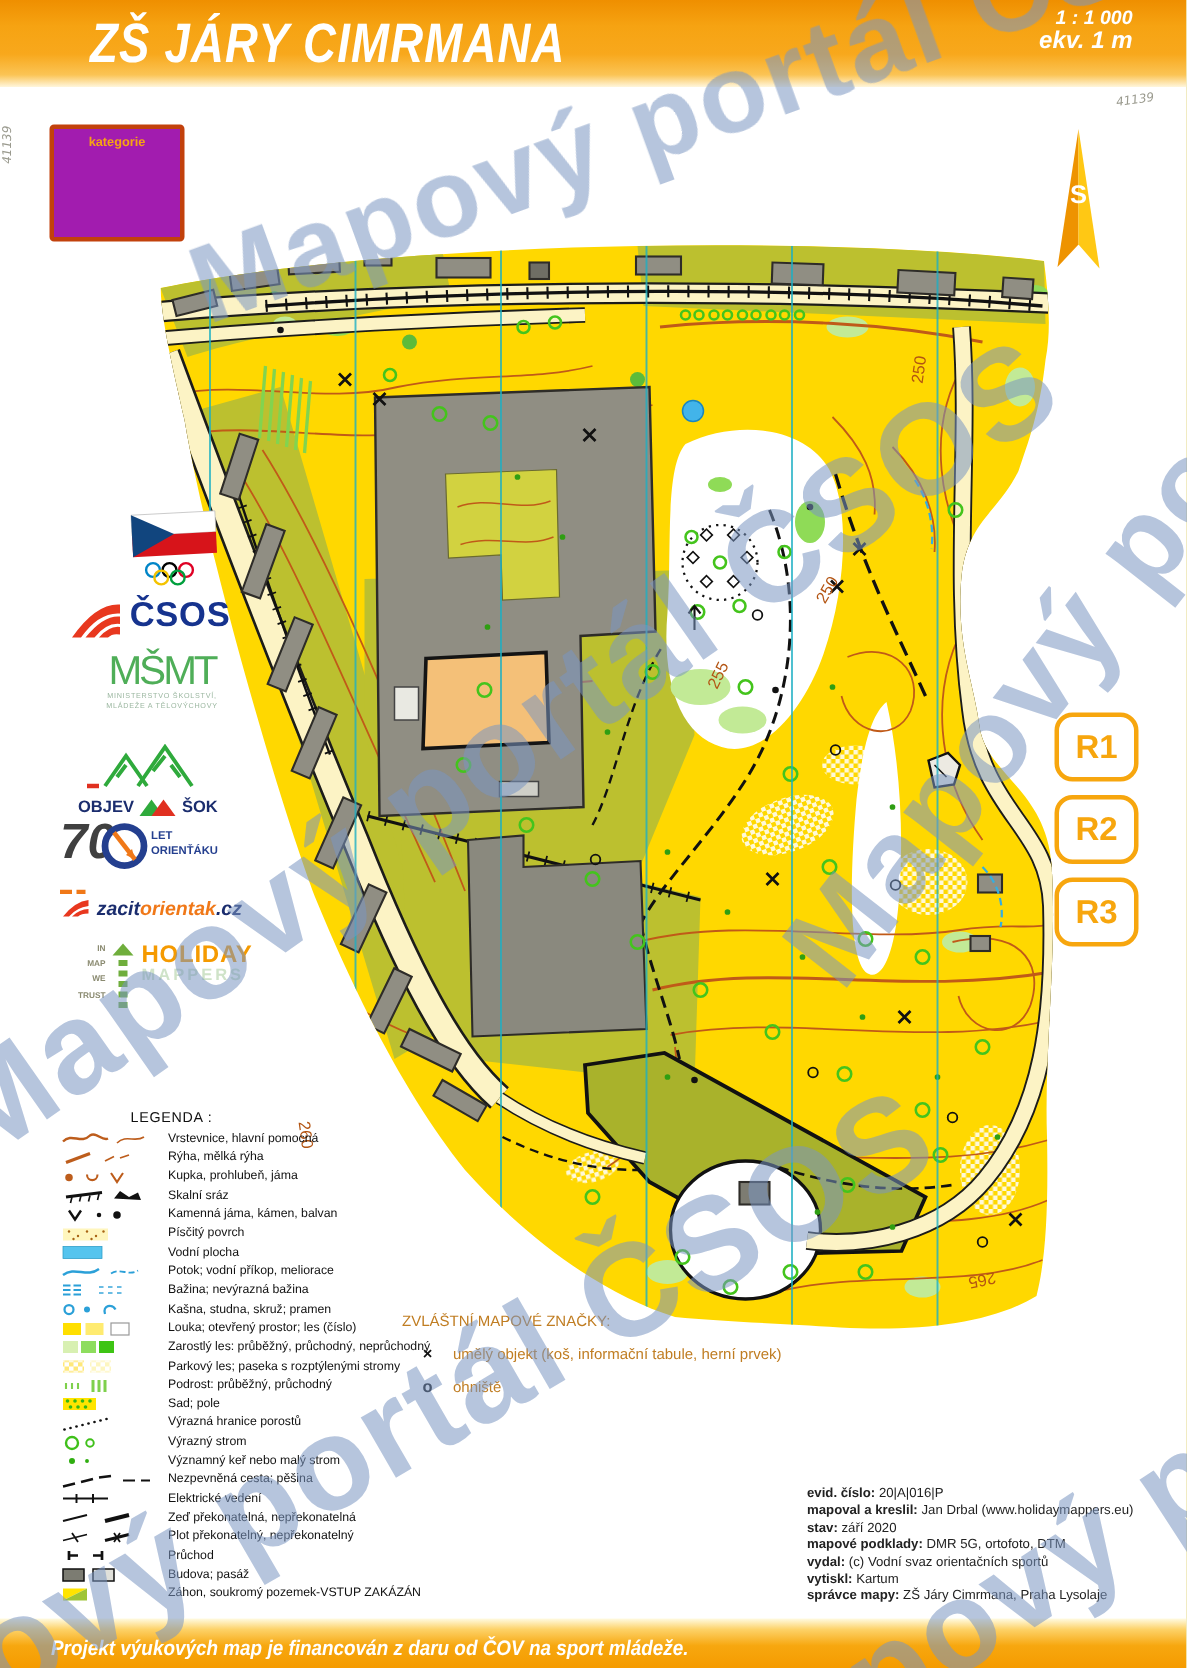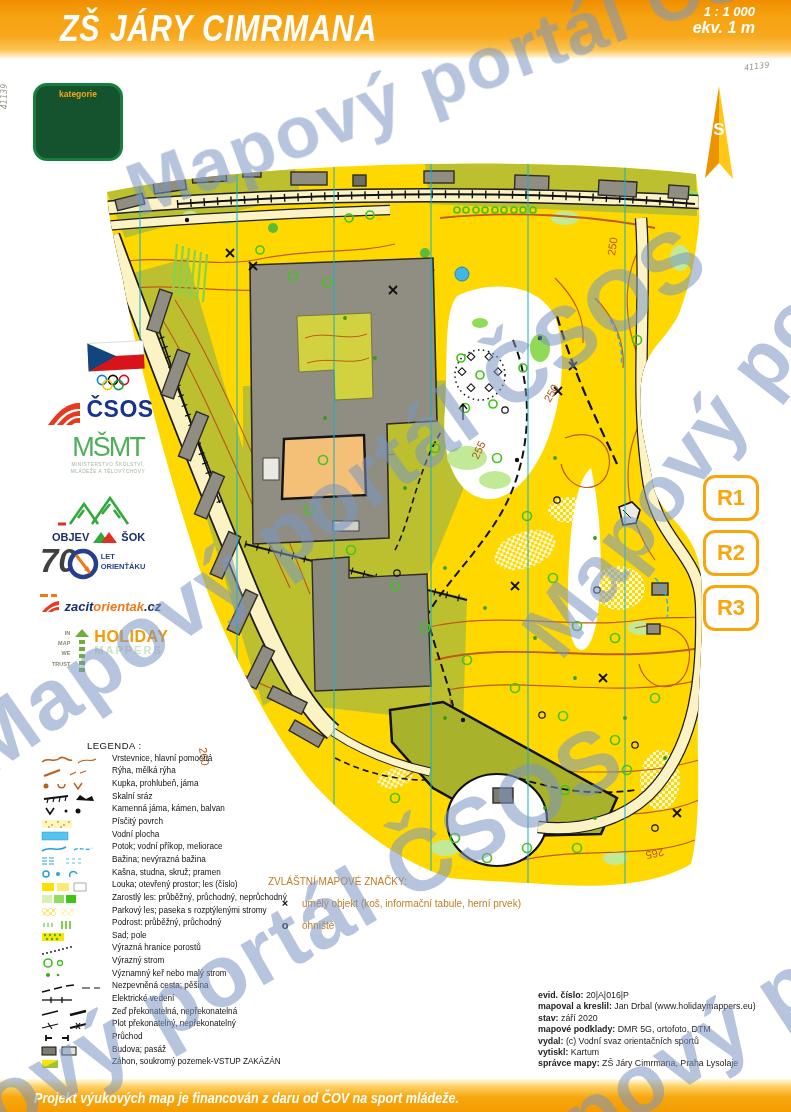--- a/index.html
+++ b/index.html
@@ -11,22 +11,22 @@
   .hdr-title{position:absolute;left:60px;top:8px;color:#fff;font-size:37px;font-weight:bold;
        font-style:italic;letter-spacing:1px;transform:scaleX(.82);transform-origin:0 0;white-space:nowrap;}
   .hdr-scale{position:absolute;right:36px;top:4px;text-align:right;color:#fff;font-weight:bold;font-style:italic;}
   .hdr-scale .l1{font-size:13px;} .hdr-scale .l2{font-size:16px;}
   
   .ftr{position:absolute;left:0;top:1079px;width:791px;height:33px;
        background:linear-gradient(180deg,#fffbe2 0%,#fdd268 22%,#f7a70f 55%,#f59b00 100%);}
   .ftr-text{position:absolute;left:34px;top:11px;color:#fff;font-size:14px;font-weight:bold;
        font-style:italic;transform:scaleX(.9);transform-origin:0 0;white-space:nowrap;}
   
-  .catbox{position:absolute;left:33px;top:83px;width:84px;height:72px;border:3px solid #15803d;
-       border-radius:14px;background:#14532d;}
+  .catbox{position:absolute;left:33px;top:83px;width:84px;height:72px;border:3px solid #c2410c;
+       border-radius:3px;background:#a21caf;}
   .catbox .lbl{position:absolute;left:0;right:0;top:3px;text-align:center;color:#f6a512;
        font-size:8.5px;font-weight:bold;}
   
   .rbox{position:absolute;left:703px;width:50px;height:40px;border:3.5px solid #f7a60e;border-radius:12px;
        display:flex;align-items:center;justify-content:center;color:#f7a60e;font-size:22px;font-weight:bold;}
   
   .note{position:absolute;font-size:8px;font-style:italic;color:#9a9a8e;font-family:"DejaVu Sans",sans-serif;}
   
   .wm{position:absolute;font-weight:bold;color:rgba(122,149,193,.55);white-space:nowrap;
       transform-origin:0 50%;pointer-events:none;z-index:60;letter-spacing:2px;}

